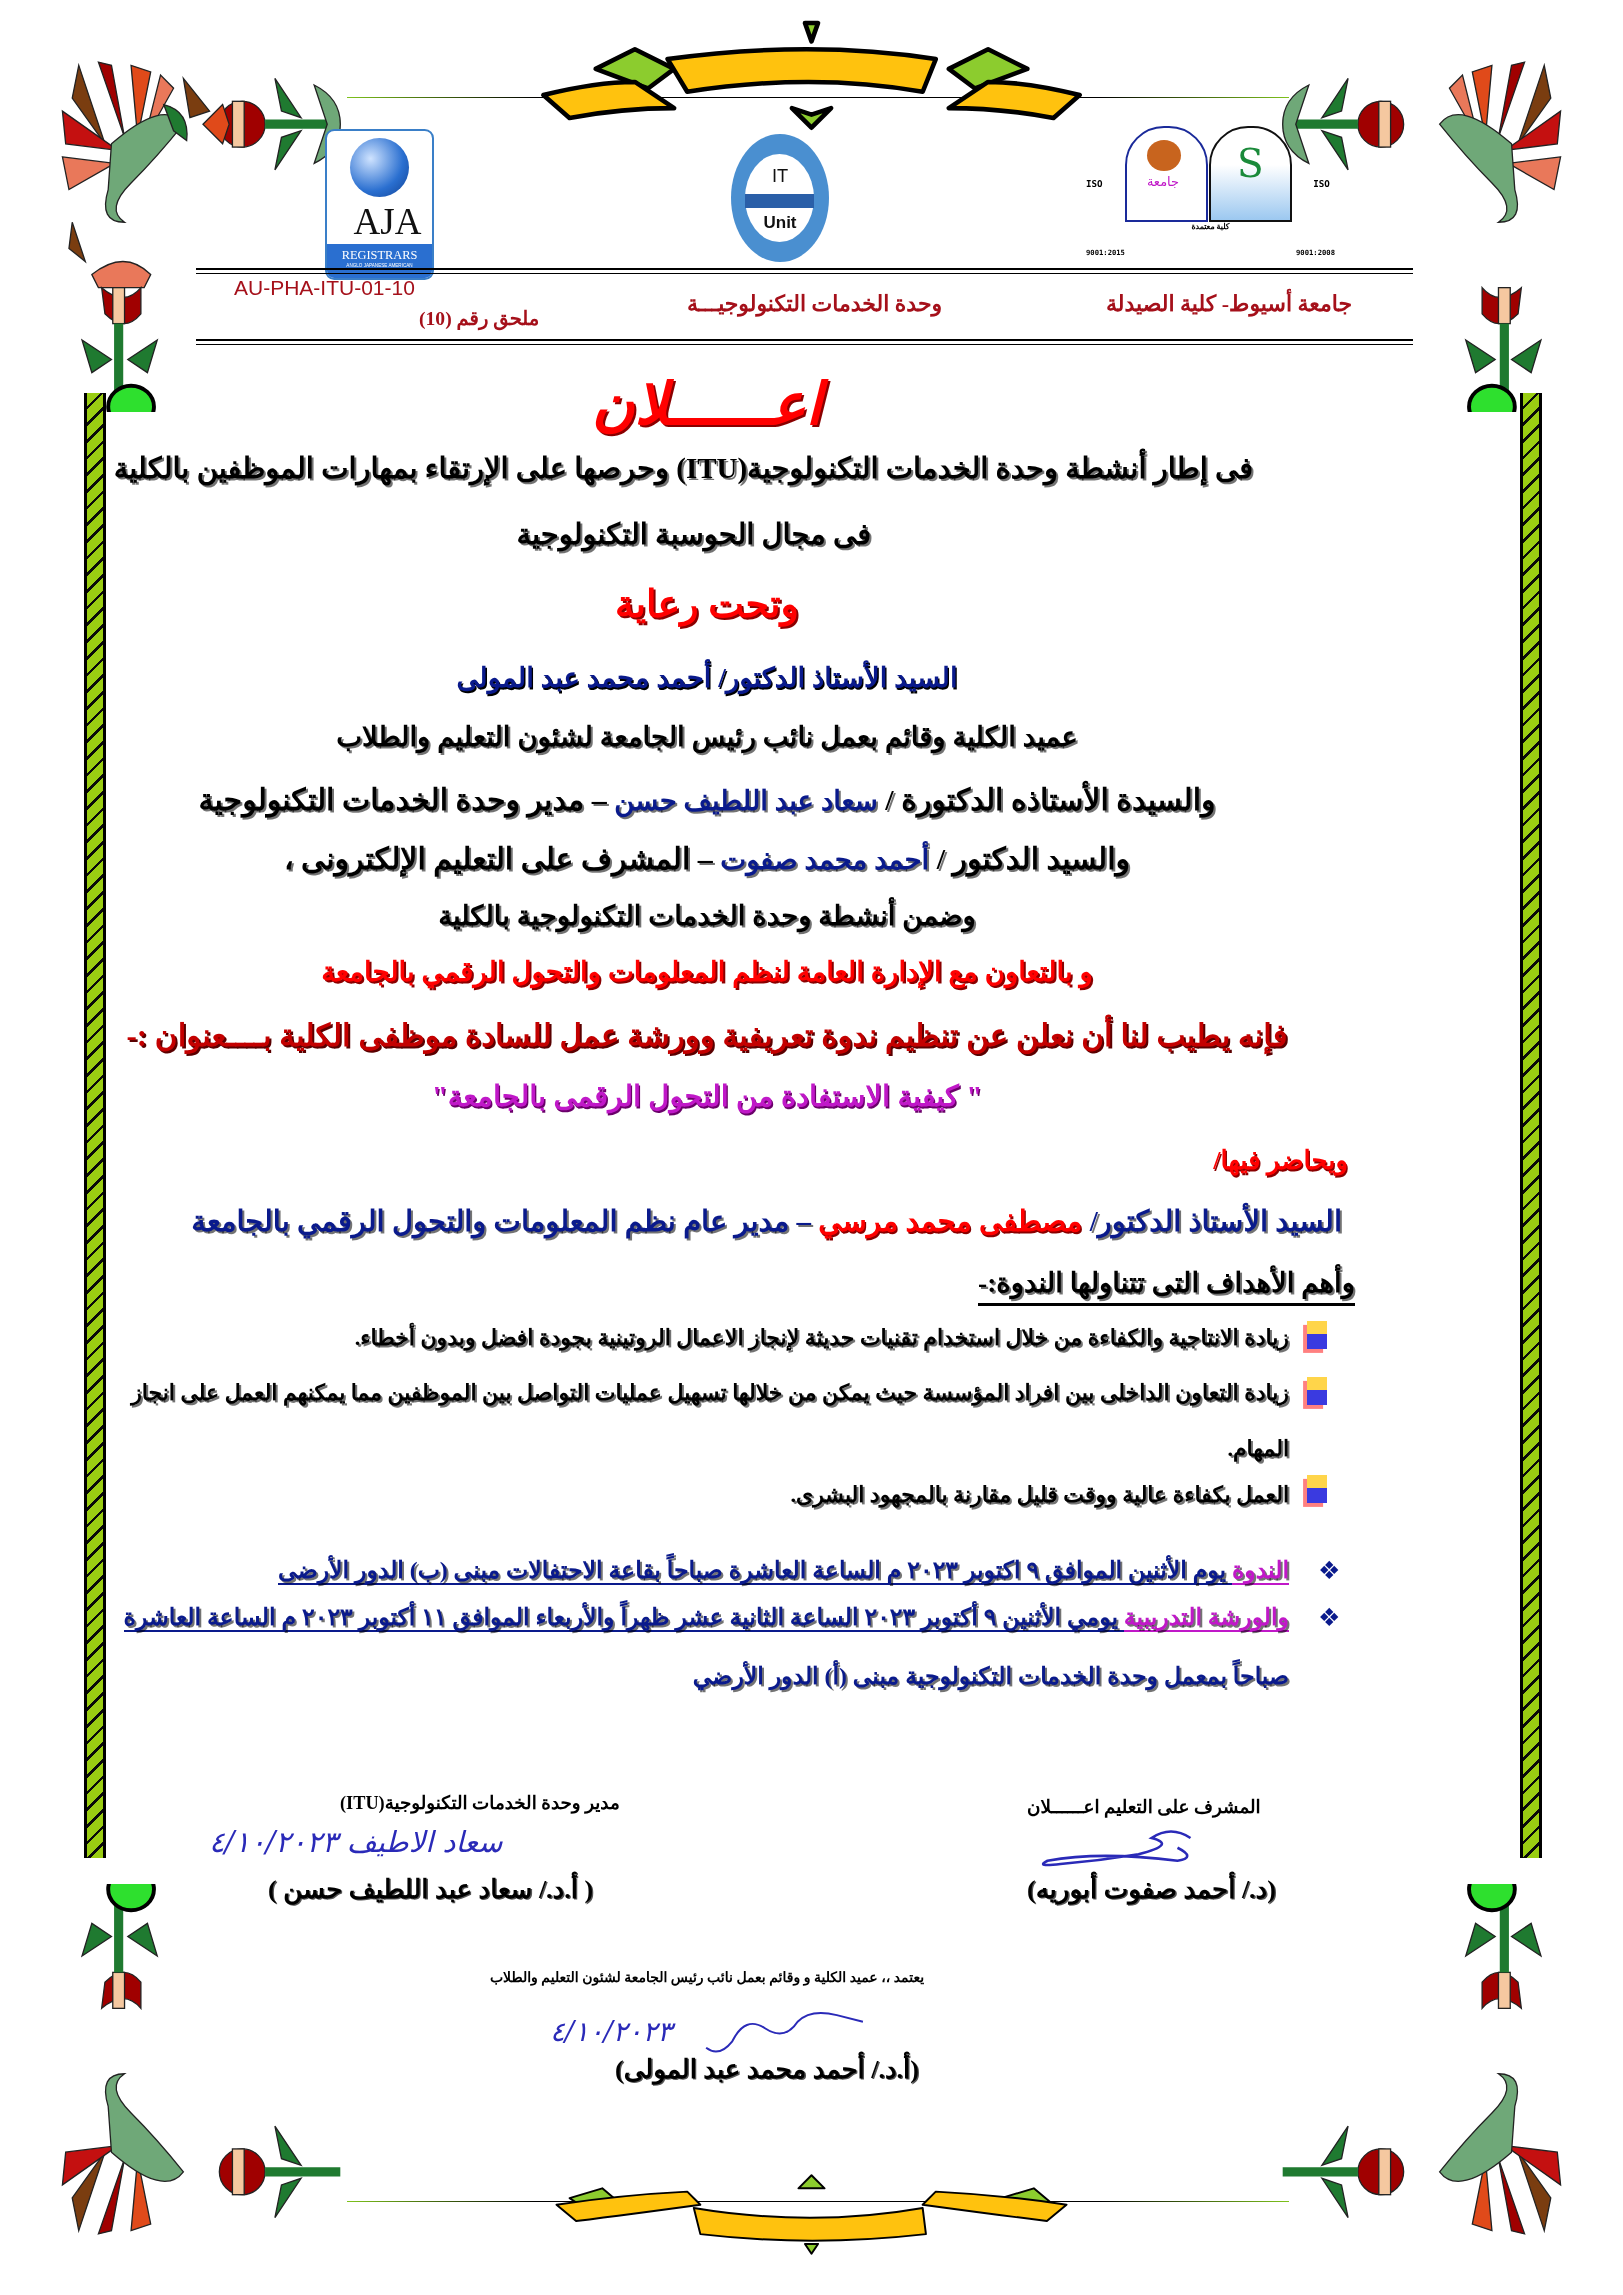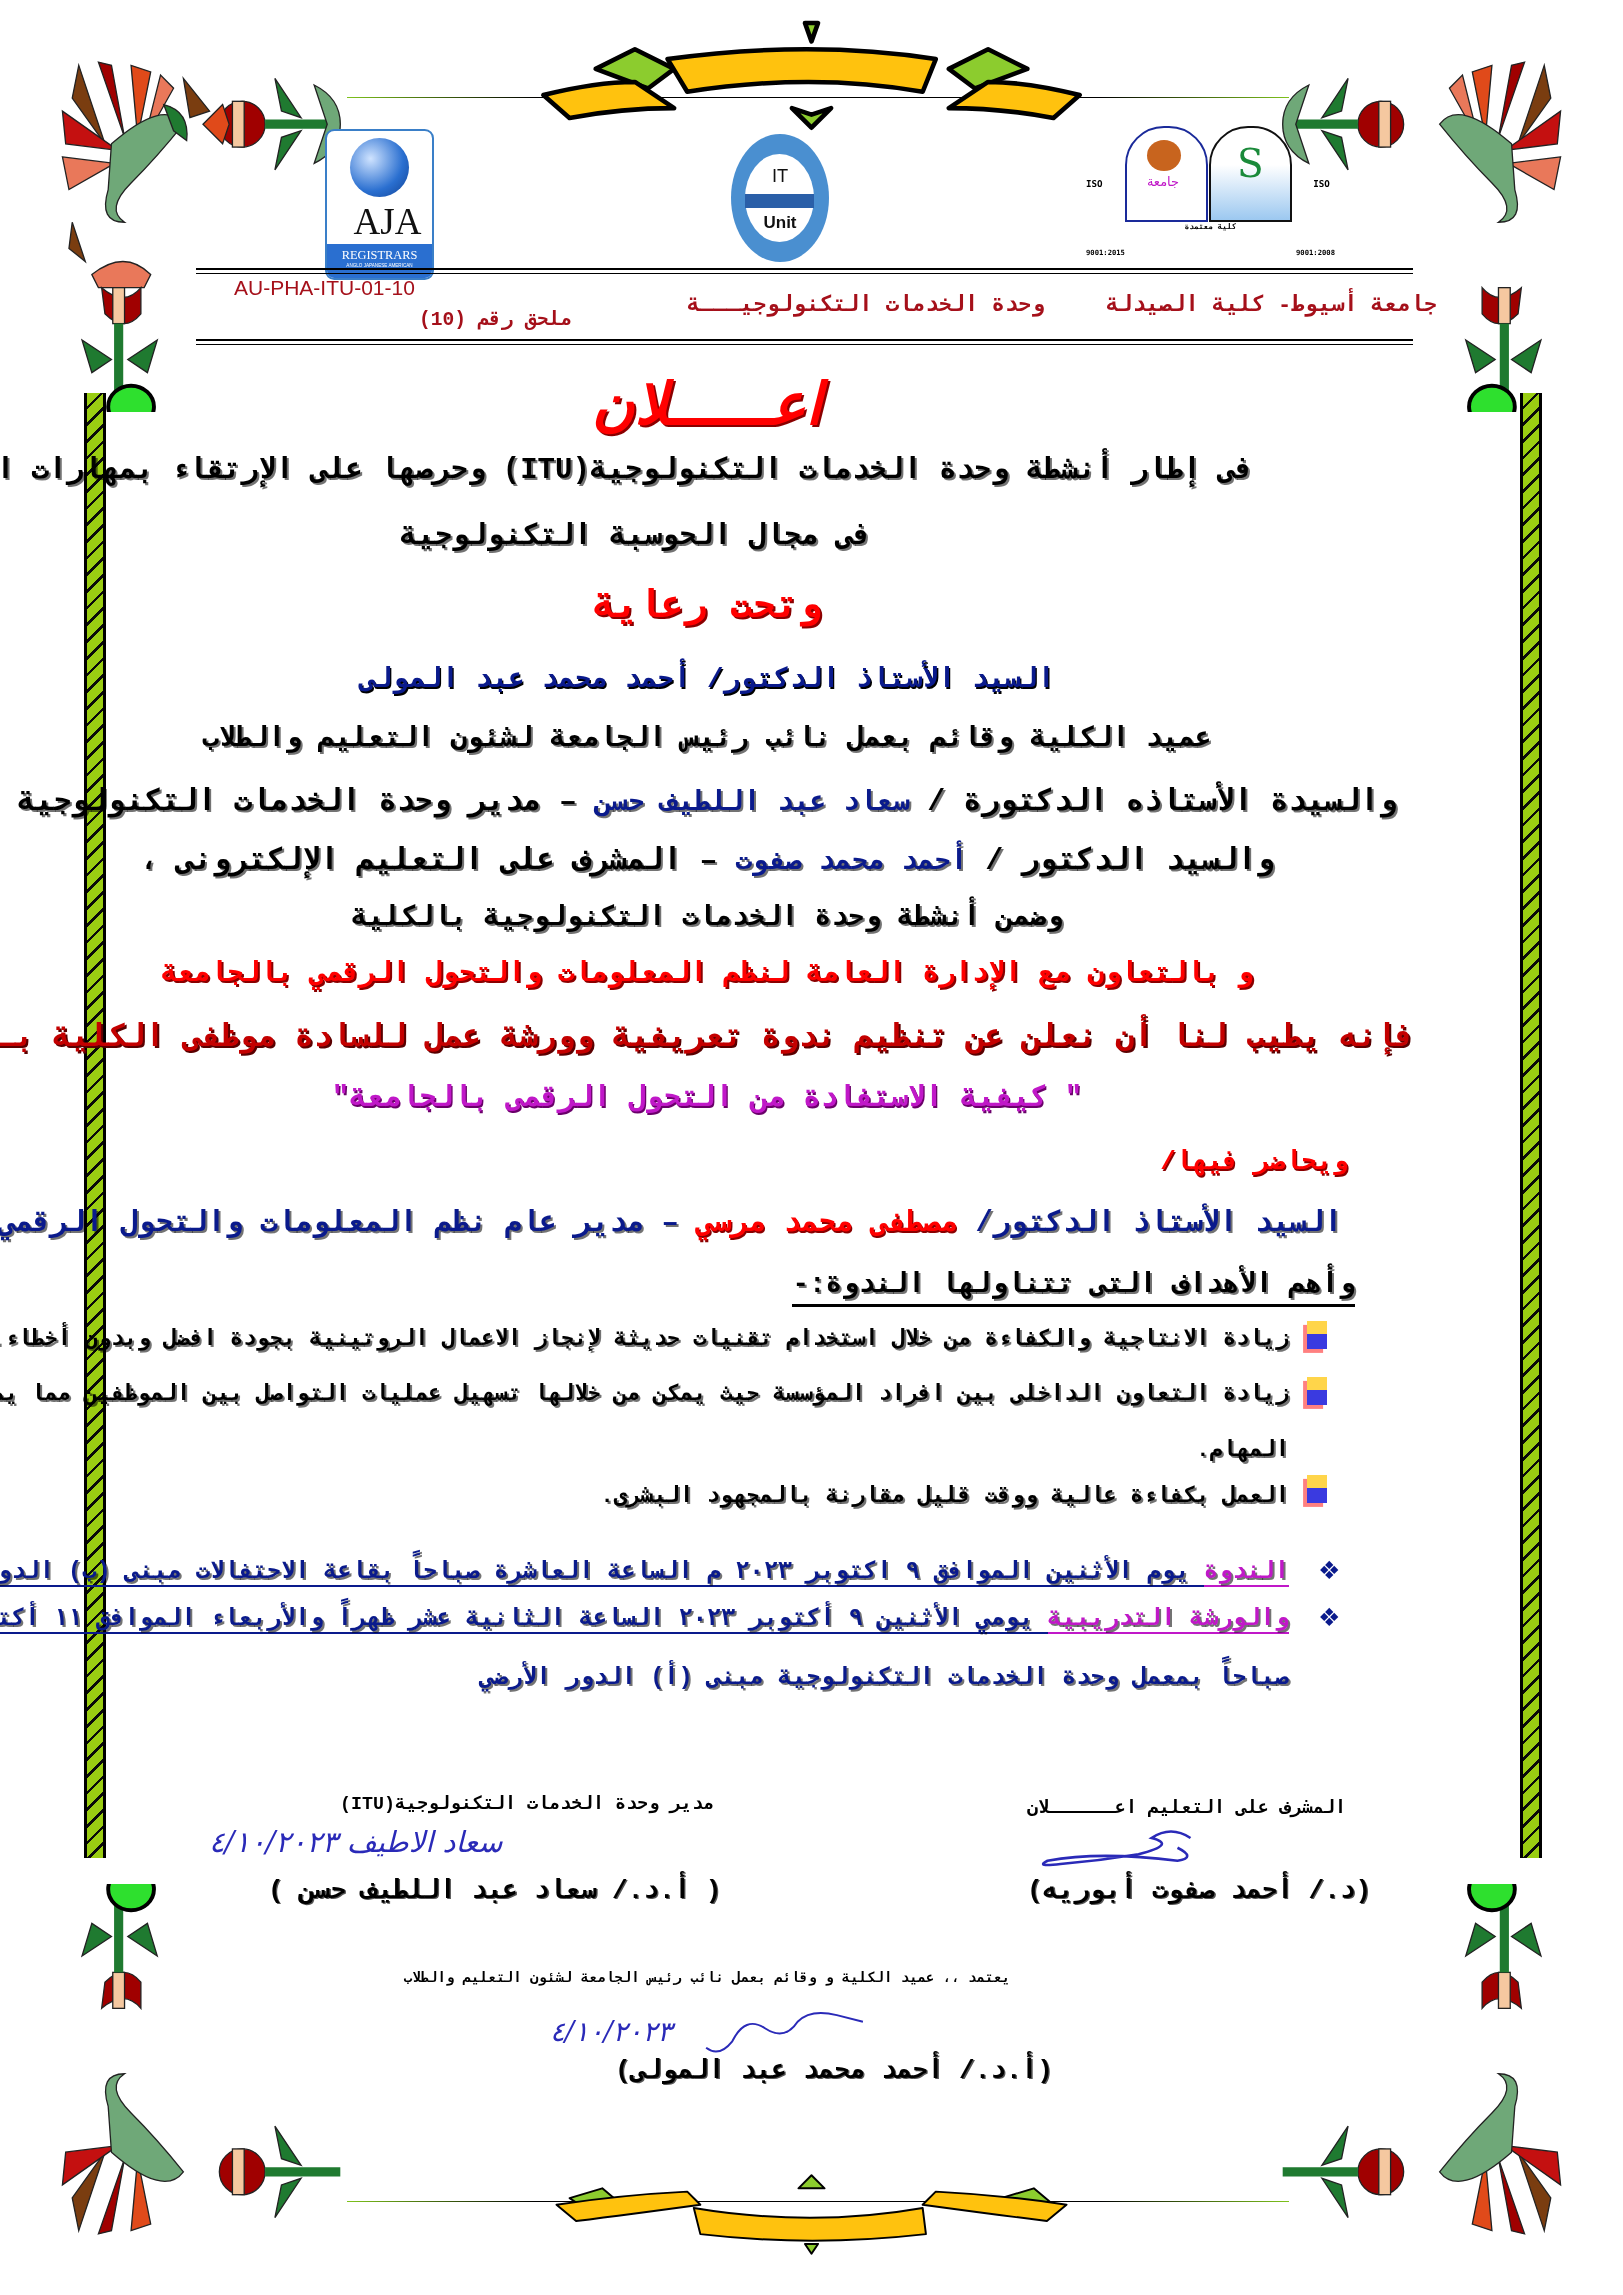--- a/index.html
+++ b/index.html
@@ -1,18 +1,18 @@
 <!DOCTYPE html>
 <html style="font-size:10.5px"><head>
 <meta charset="utf-8">
 <style>
   html, body { margin:0; padding:0; background:#ffffff; }
   body { width:1623px; height:2295px; position:relative; overflow:hidden; font-family:"DejaVu Sans", sans-serif; }
   .abs { position:absolute; }
-  .ar { direction:rtl; font-family:Liberation Mono, monospace; font-weight:bold; white-space:nowrap; }
+  .ar { direction:rtl; font-family:Liberation Serif, serif; font-weight:bold; white-space:nowrap; }
   .shadow { text-shadow:2px 2px 0 rgba(0,0,0,0.55); }
   .center { left:0; width:1414px; text-align:center; }
 
   
   .rail { position:absolute; width:15.7px; background:repeating-linear-gradient(135deg,#9acd12 0 9.2px,#0a0a0a 9.2px 11.8px); border-left:3.3px solid #000; border-right:3.3px solid #000; }
   .hline { position:absolute; height:1.3px; background:linear-gradient(90deg,#000 0%,#000 60%,#7fc31c 100%); }
 
   
   .rule { position:absolute; height:0; border-top:2.6px solid #000; border-bottom:1.3px solid #000; padding-top:2.6px; }
   .hdr-text { color:#a5101a; font-size:22px; }

